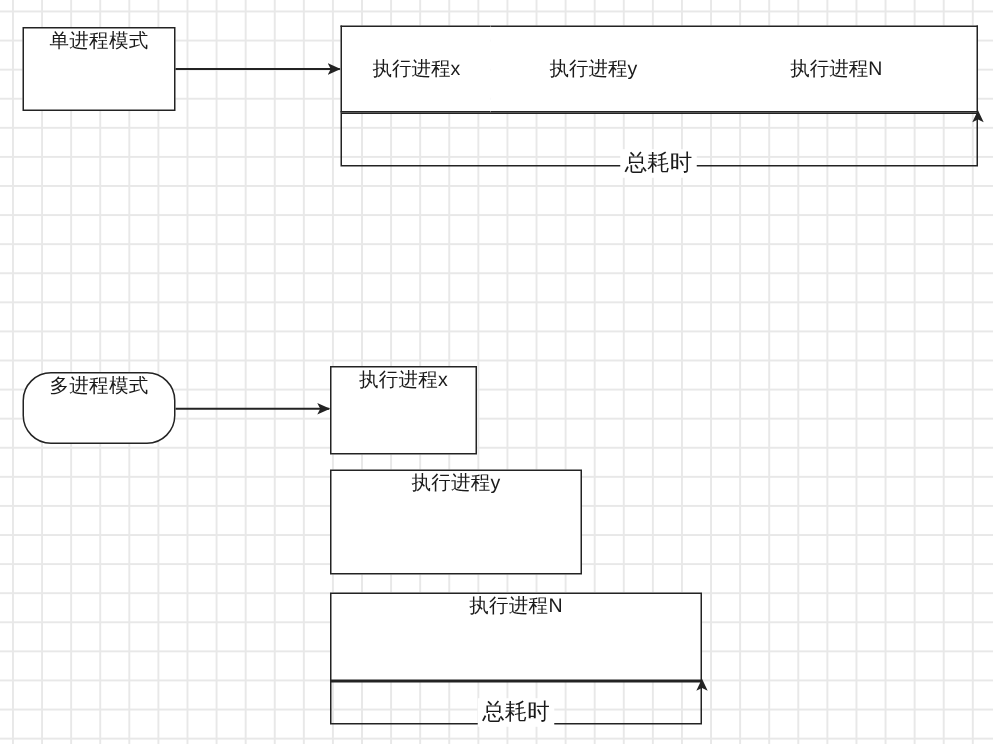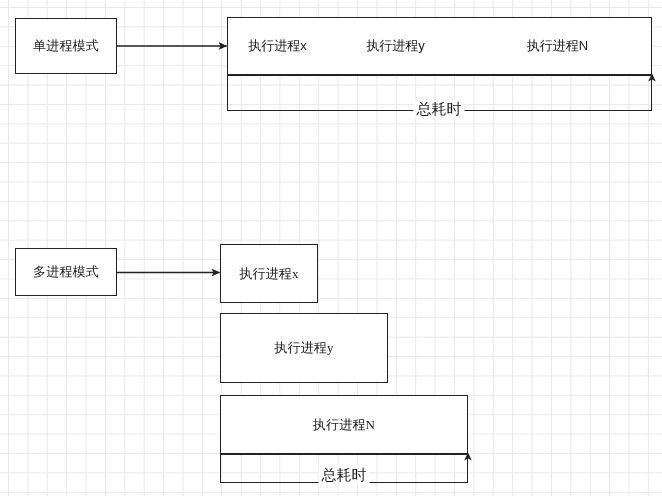--- a/index.html
+++ b/index.html
@@ -25,28 +25,27 @@
     background-size: 19.4px 19.4px;
     background-position: 8px 7px;
     overflow: hidden;
   }
   .node {
     position: absolute;
     box-sizing: border-box;
     border: 1.3px solid #232323;
     background: #ffffff;
     display: flex;
-    align-items: center;
+    align-items: flex-start;
     justify-content: center;
     color: #1a1a1a;
     font-size: 13px;
     line-height: 1.2;
     letter-spacing: 0.2px;
     white-space: nowrap;
-    font-family: Liberation Serif, serif;
   }
   .cell {
     position: absolute;
     box-sizing: border-box;
     border: 1.3px solid #232323;
     background: #ffffff;
     display: flex;
     align-items: center;
     justify-content: center;
     color: #1a1a1a;
@@ -101,21 +100,21 @@
     <span>执行进程y</span>
   </div>
 
   <div class="cell mid" style="left:464px; top:17px; width:188px; height:58px;">
     <span>执行进程N</span>
   </div>
 
   <div class="span-frame" style="left:227px; top:75px; width:425px; height:36px;"></div>
   <div class="span-label" style="left:439px; top:109px;">总耗时</div>
 
-  <div class="node" style="left:15px; top:248px; width:102px; height:48px;">
+  <div class="node" style="left:15px; top:248px; width:102px; height:48px;border-radius:19px;">
     <span>多进程模式</span>
   </div>
 
   <div class="node" style="left:220px; top:244px; width:98px; height:59px;">
     <span>执行进程x</span>
   </div>
 
   <div class="node" style="left:220px; top:313px; width:168px; height:70px;">
     <span>执行进程y</span>
   </div>

